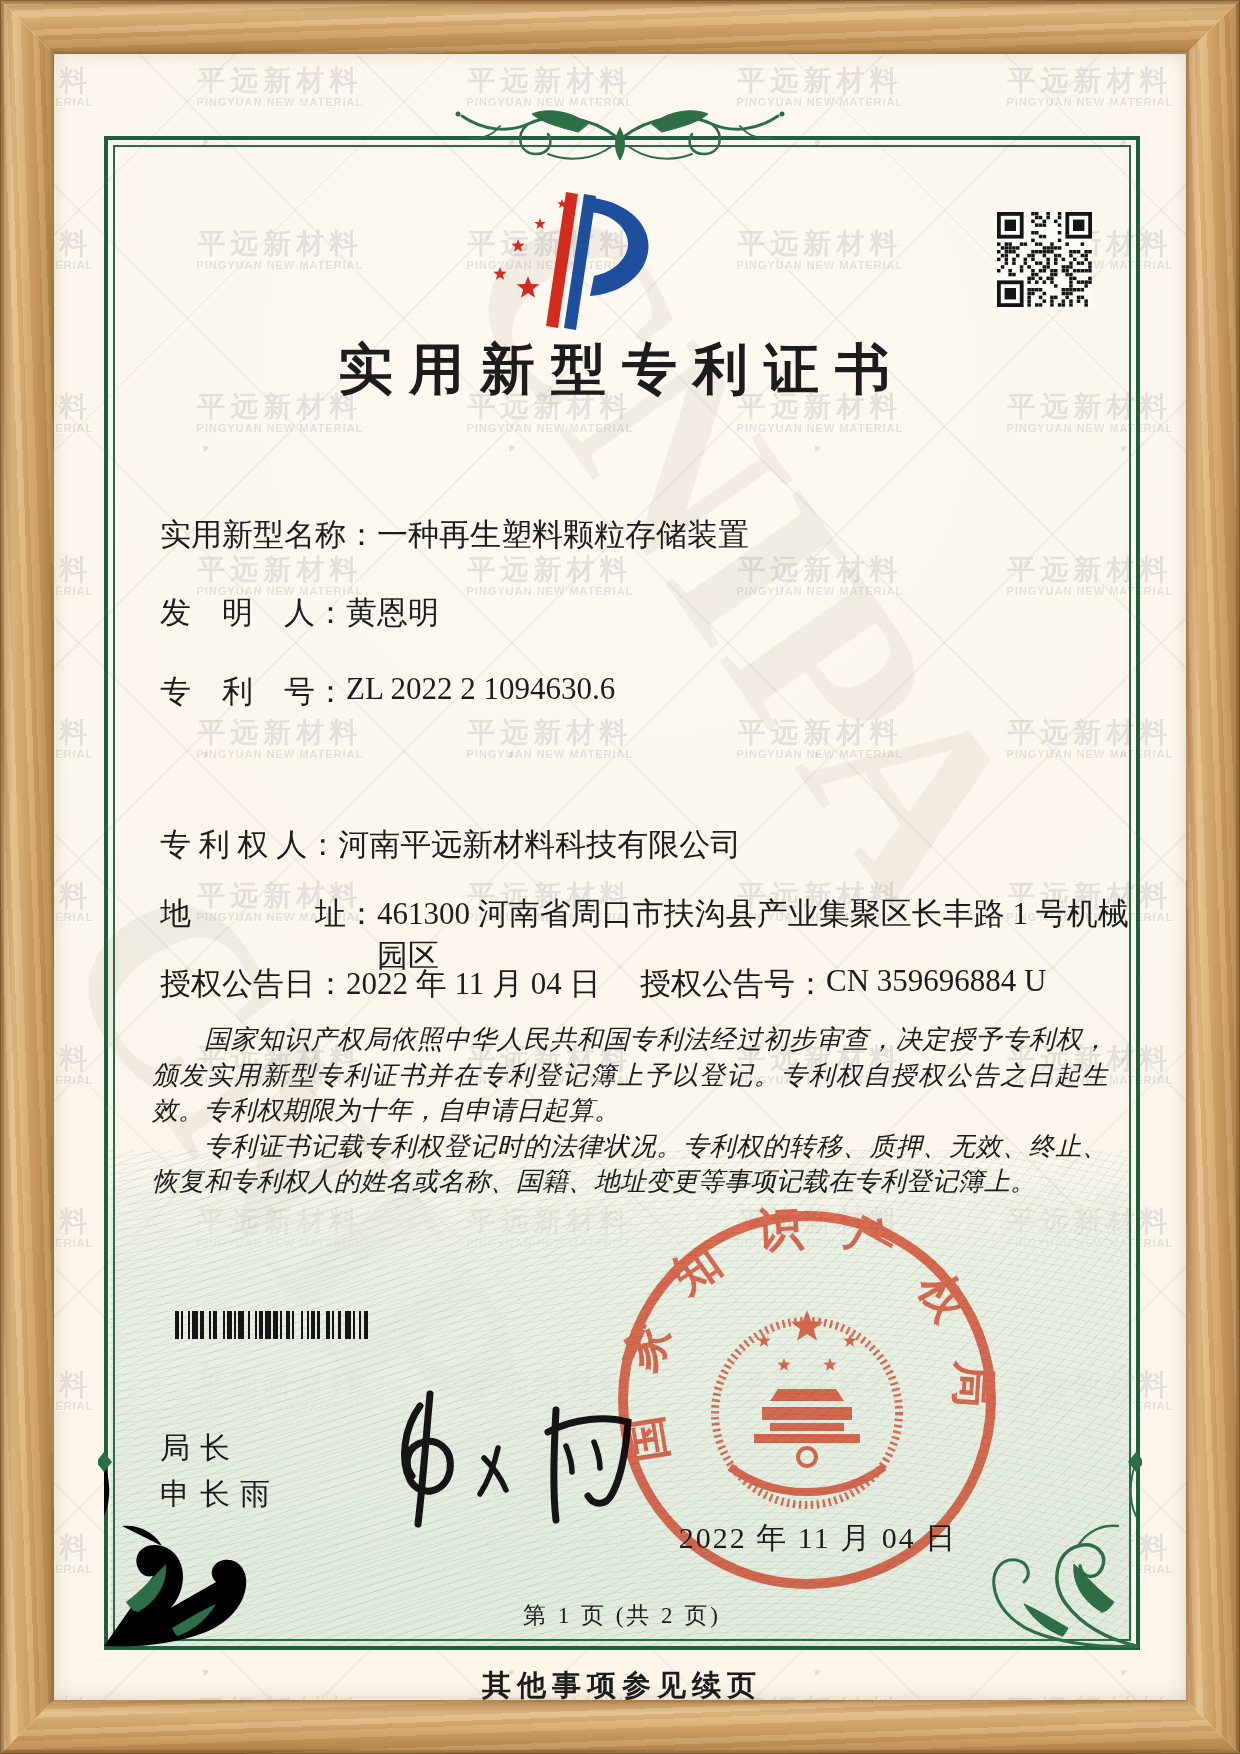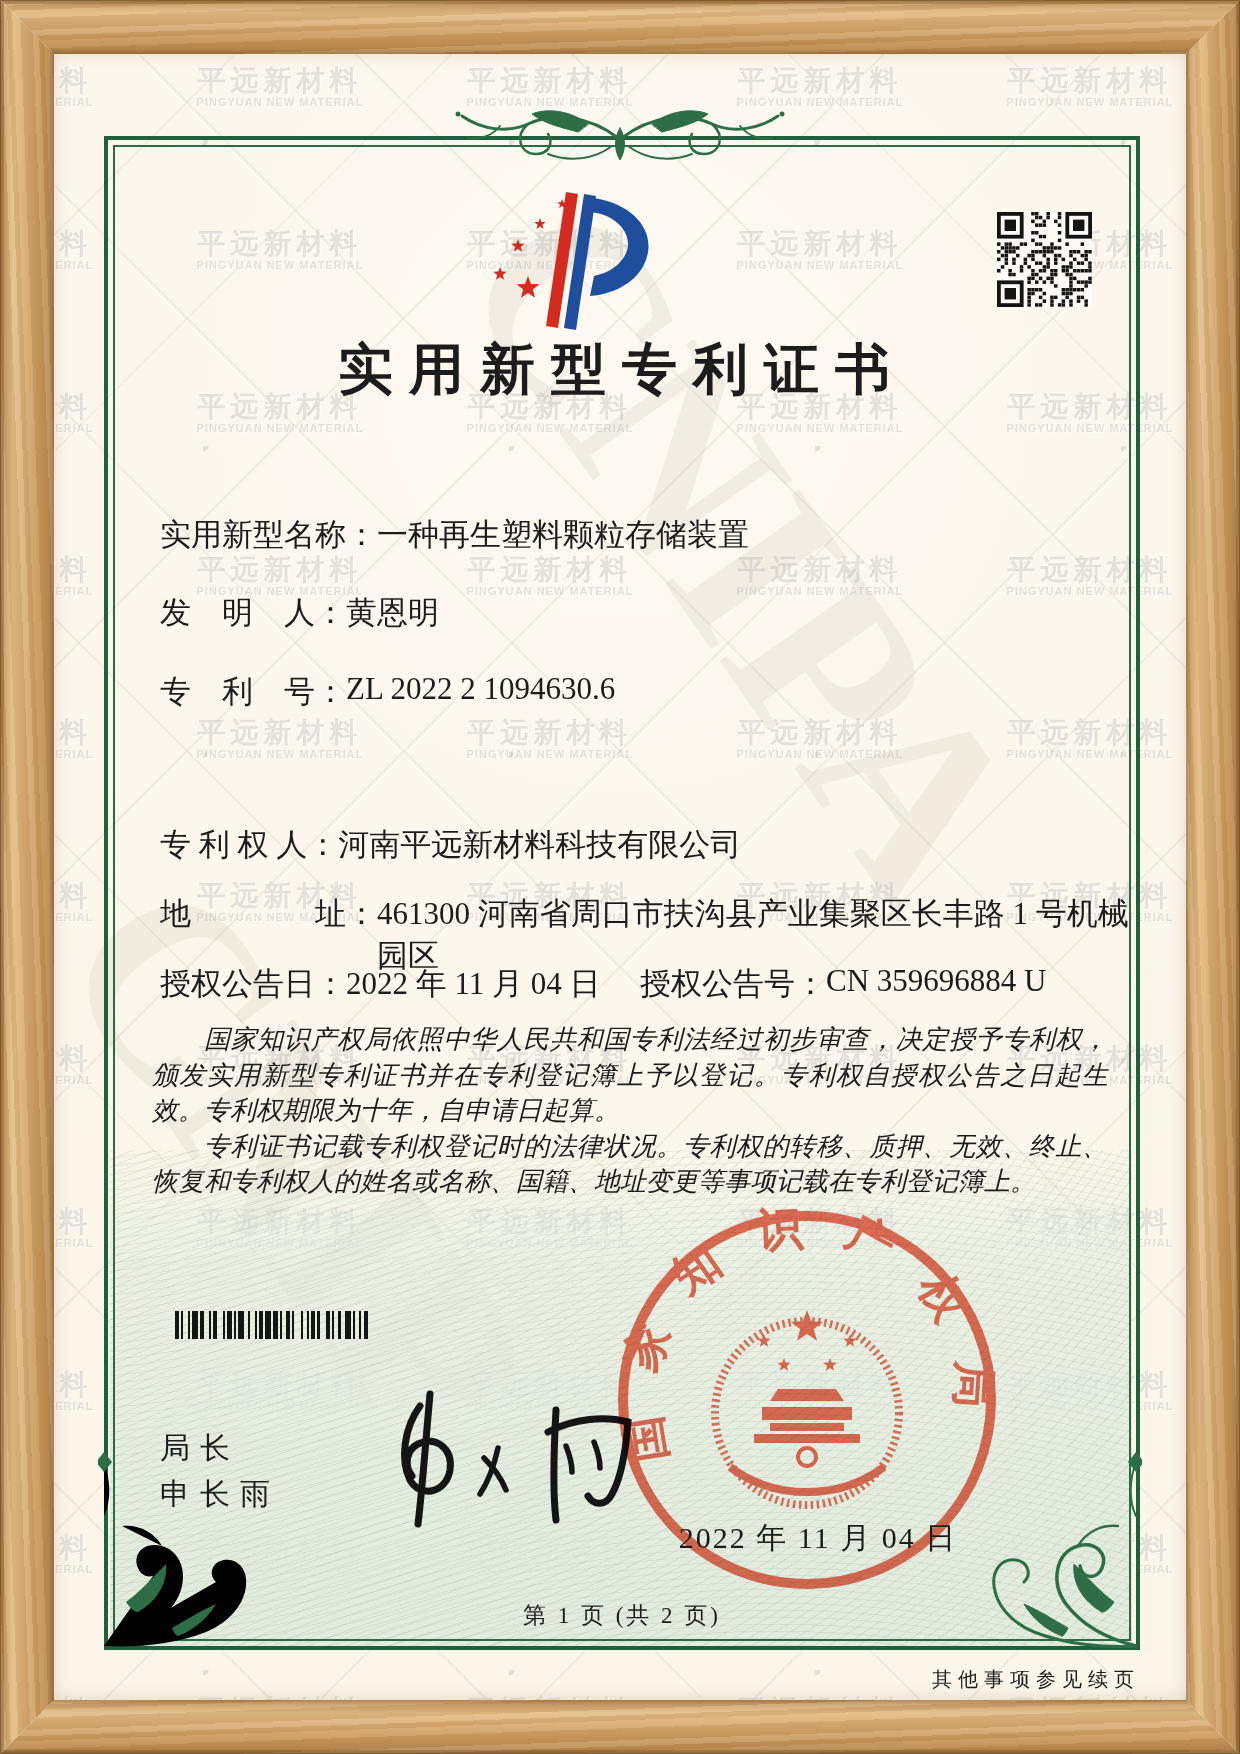--- a/index.html
+++ b/index.html
@@ -71,21 +71,21 @@
     text-align:justify;font-style:italic;}
   #paras p{margin:0;text-indent:2em;}
   #barcode{position:absolute;left:175px;top:1311px;width:320px;height:28px;z-index:7;display:flex;align-items:stretch;}
   .bar{height:100%;}
   #director{left:160px;top:1425px;font-family:"Liberation Sans","DejaVu Sans",sans-serif;
     font-size:30px;letter-spacing:10px;line-height:46px;}
   #signature{position:absolute;left:360px;top:1388px;z-index:8;}
   #seal{position:absolute;left:612px;top:1205px;z-index:8;opacity:.88;mix-blend-mode:multiply;}
   #seal-date{left:640px;top:1518px;width:356px;text-align:center;font-size:30px;letter-spacing:2px;z-index:9;}
   #page-indicator{left:104px;top:1600px;width:1036px;text-align:center;font-size:23px;letter-spacing:3px;}
-  #continuation{left:104px;top:1666px;width:1036px;text-align:right;font-size:20px;letter-spacing:6px;}
+  #continuation{left:104px;top:1666px;width:1036px;text-align:center;font-size:29px;letter-spacing:6px;font-weight:bold;}
 </style>
 </head>
 <body>
 
 <div id="page">
 
   <div class="wood wood-h" id="wood-top"></div>
   <div class="wood wood-h" id="wood-bottom"></div>
   <div class="wood wood-v" id="wood-left"></div>
   <div class="wood wood-v" id="wood-right"></div>

